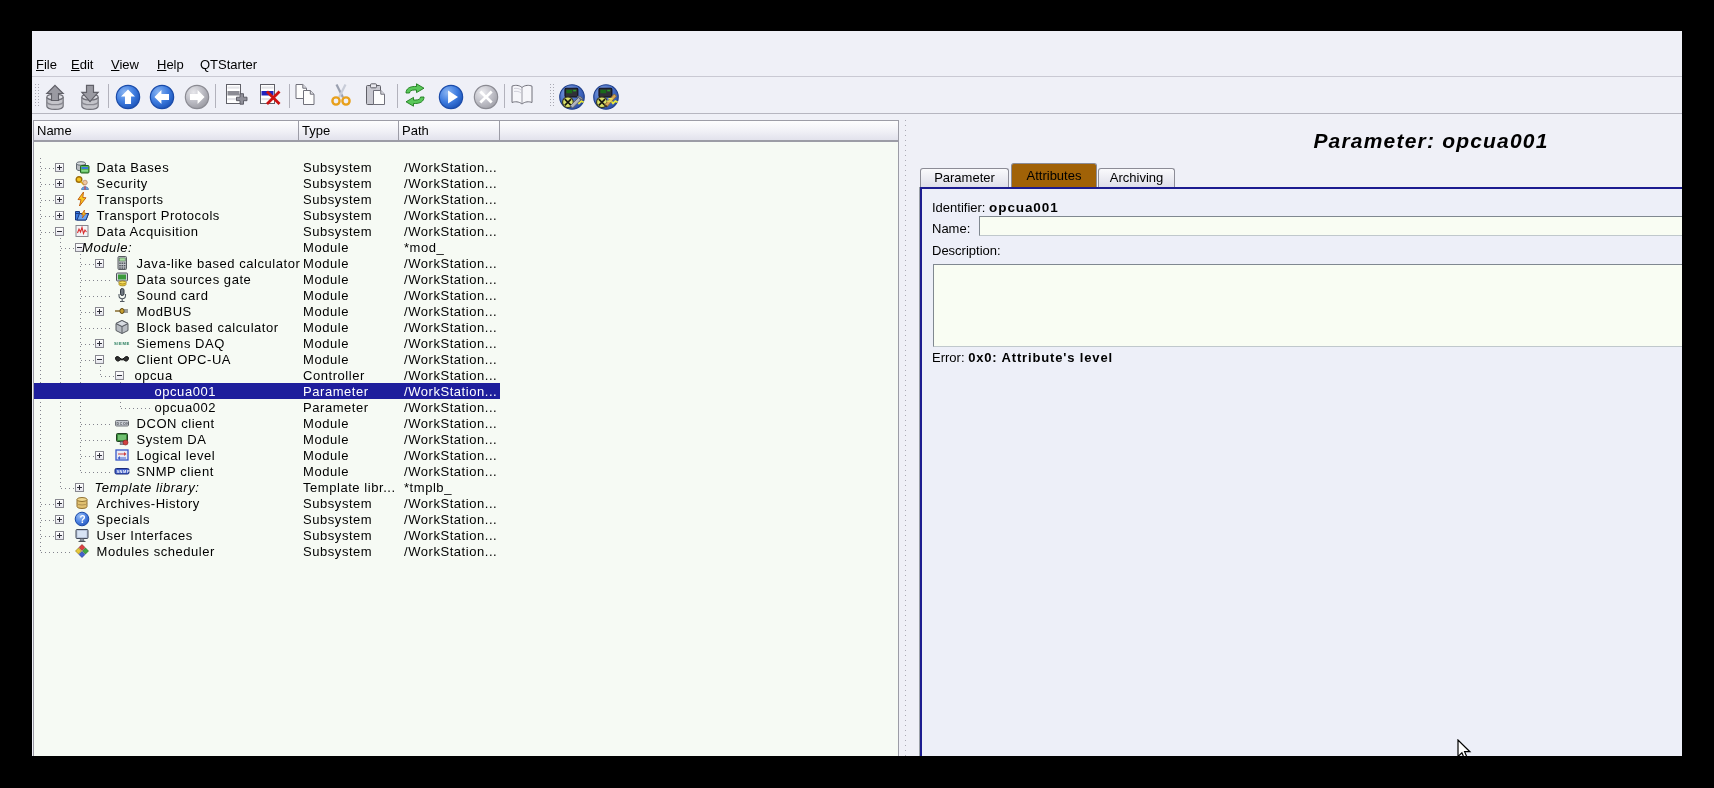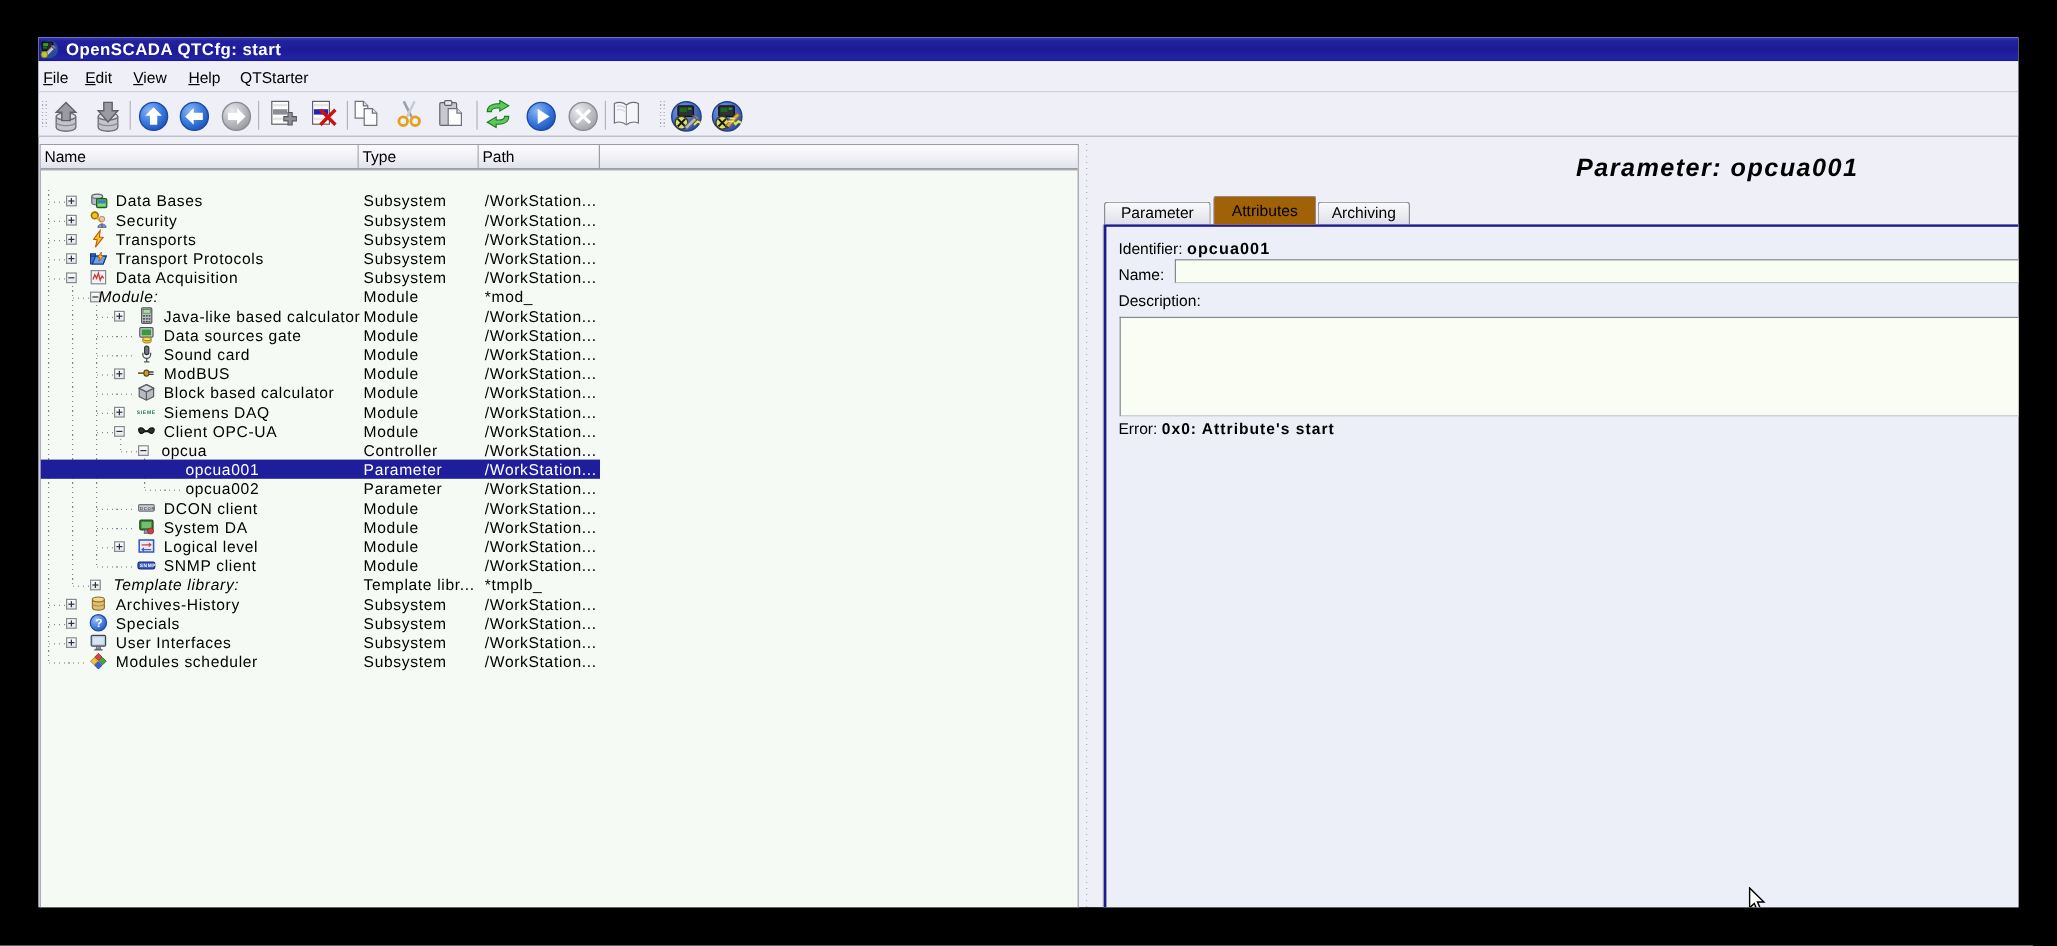--- a/index.html
+++ b/index.html
@@ -35,32 +35,20 @@
 #rtitle{position:absolute;left:0;top:9px;width:1022px;text-align:center;font-size:21px;font-weight:bold;font-style:italic;letter-spacing:1.2px;color:#000}
 .tab{position:absolute;font-size:13px;color:#000;border:1px solid #8c8c96;border-bottom:none;border-radius:3px 3px 0 0;text-align:center}
 .tab.un{top:48px;height:19px;background:linear-gradient(180deg,#fafafc,#dfdfe9);padding-top:1px}
 .tab.on{top:43px;height:24px;background:#a16207;padding-top:4px;z-index:3}
 #frame{position:absolute;left:0;top:67px;width:1022px;height:600px;border:2px solid #1c1c90;background:#edeff8}
 .field{position:absolute;background:#f9fdf3;border-top:1px solid #808890;border-left:1px solid #808890;border-bottom:1px solid #c0c8cc;border-right:1px solid #c0c8cc}
 #cursor{left:1425px;top:708px;width:16px;height:20px;z-index:9}
 </style></head>
 <body>
 <div id="win">
- <div id="titlebar" class="abs">
-      <span class="abs" style="left:1px;top:2px;width:16px;height:16px"><svg width="16" height="16" viewBox="0 0 16 16">
-          <circle cx="8" cy="8" r="7.5" fill="#2a4aa0"></circle>
-          <rect x="2" y="2" width="9" height="7" rx="1" fill="#282830" stroke="#0a0a10"></rect>
-          <rect x="3" y="3" width="4" height="2.4" fill="#28a828"></rect>
-          <rect x="3" y="6" width="3" height="1.4" fill="#1a7a1a"></rect>
-          <path d="M3 13 L10 6 L12 8 L5 15 Z" fill="#c0c4cc" stroke="#585c64" stroke-width=".7"></path>
-          <path d="M9.5 5 a3 3 0 0 1 4 2.8 l-1.9 -1.2 z" fill="#a8acb4" stroke="#585c64" stroke-width=".7"></path>
-          <circle cx="4" cy="12.5" r="2.8" fill="#b8c838" stroke="#687018" stroke-width=".7"></circle>
-        </svg></span>
-      <span id="titletxt" class="abs">OpenSCADA QTCfg: start</span>
-    </div>
  <div id="menubar" class="abs">
       <span class="mi" style="left:4px"><u>F</u>ile</span>
       <span class="mi" style="left:39px"><u>E</u>dit</span>
       <span class="mi" style="left:79px"><u>V</u>iew</span>
       <span class="mi" style="left:125px"><u>H</u>elp</span>
       <span class="mi" style="left:168px">QTStarter</span>
     </div>
  <div id="toolbar" class="abs">
       <div class="hdl" style="left:3px"></div>
       <div class="hdl" style="left:6px"></div>
@@ -527,18 +515,18 @@
       <div class="tab un" style="left:0px;width:89px">Parameter</div>
       <div class="tab on" style="left:91px;width:86px">Attributes</div>
       <div class="tab un" style="left:178px;width:77px">Archiving</div>
       <div class="abs" style="left:-1px;top:67px;width:1px;height:600px;background:#9aa0a6"></div>
       <div id="frame">
         <div class="abs" style="left:10px;top:11px">Identifier: <b style="font-size:13.5px;letter-spacing:.9px">opcua001</b></div>
         <div class="abs" style="left:10px;top:32px">Name:</div>
         <div class="field" style="left:57px;top:27px;width:955px;height:20px"></div>
         <div class="abs" style="left:10px;top:54px">Description:</div>
         <div class="field" style="left:11px;top:75px;width:1001px;height:83px"></div>
-        <div class="abs" style="left:10px;top:161px">Error: <b style="letter-spacing:.85px">0x0: Attribute's start</b></div>
+        <div class="abs" style="left:10px;top:161px">Error: <b style="letter-spacing:.85px">0x0: Attribute's level</b></div>
       </div>
     </div>
  <div id="cursor" class="abs"><svg width="16" height="20" viewBox="0 0 16 20">
         <path d="M1 1 L1 17.5 L4.9 13.8 L7.3 19.4 L10 18.2 L7.6 12.7 L12.9 12.7 Z" fill="#fff" stroke="#000" stroke-width="1.2"></path>
       </svg></div>
 </div>
 </body></html>

